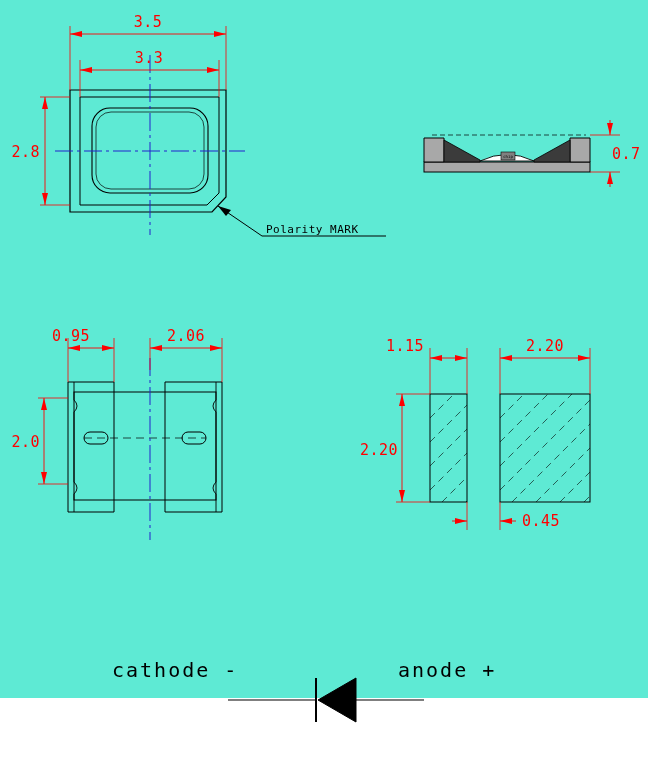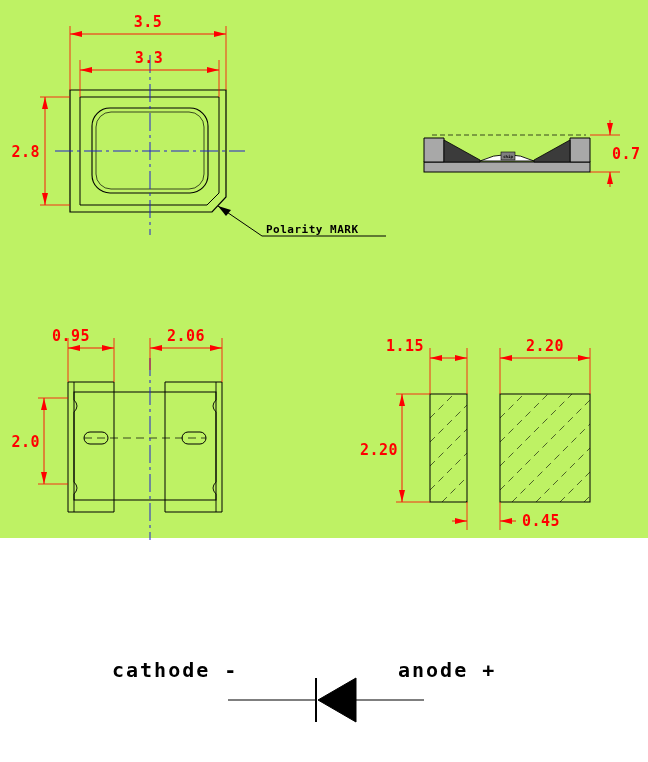--- a/index.html
+++ b/index.html
@@ -9,23 +9,22 @@
   }
   body {
     width: 648px;
     height: 762px;
     font-family: "Liberation Sans", sans-serif;
     overflow: hidden;
   }
   #sheet {
     position: relative;
     width: 648px;
-    height: 538px;
-    background: #bef264;
-    font-weight: bold;
+    height: 698px;
+    background: #5eead4;
   }
   svg.drawing {
     position: absolute;
     left: 0;
     top: 0;
     width: 648px;
     height: 762px;
   }
   text {
     font-family: "DejaVu Sans Mono", monospace;

